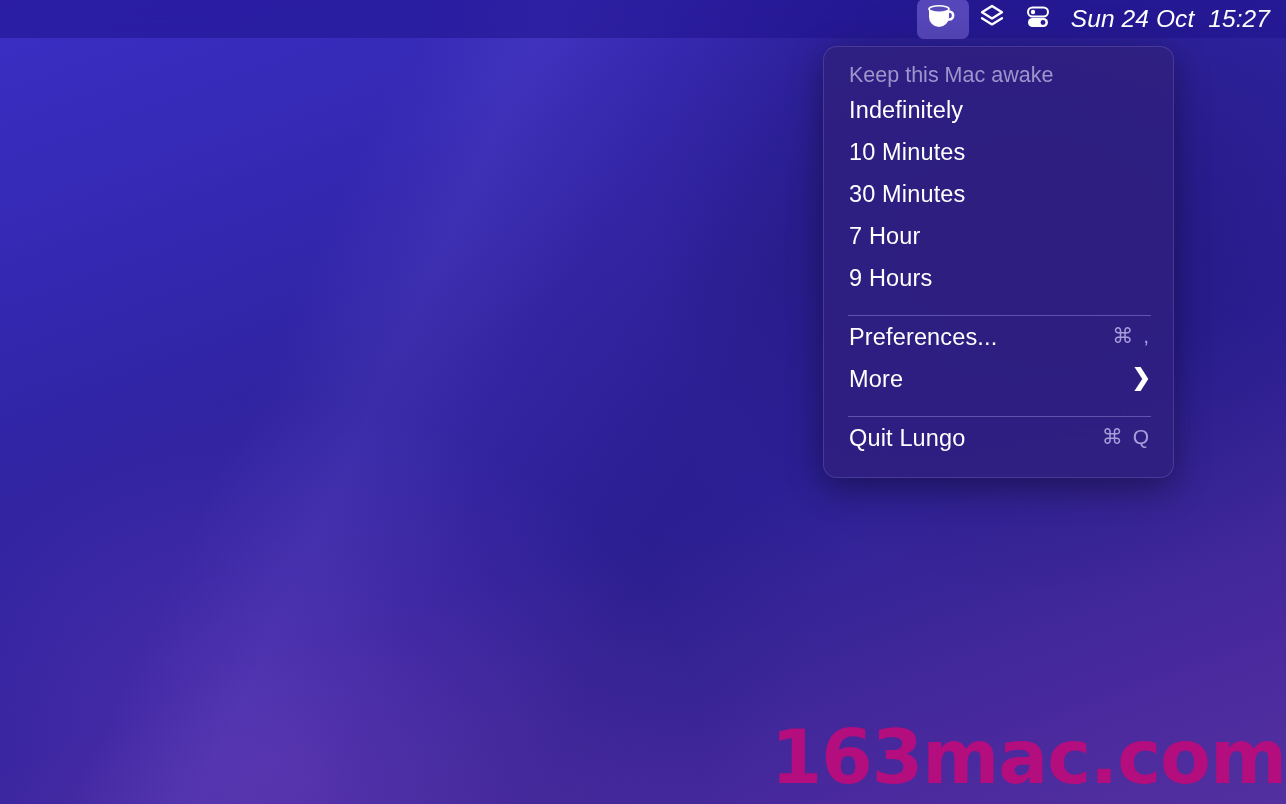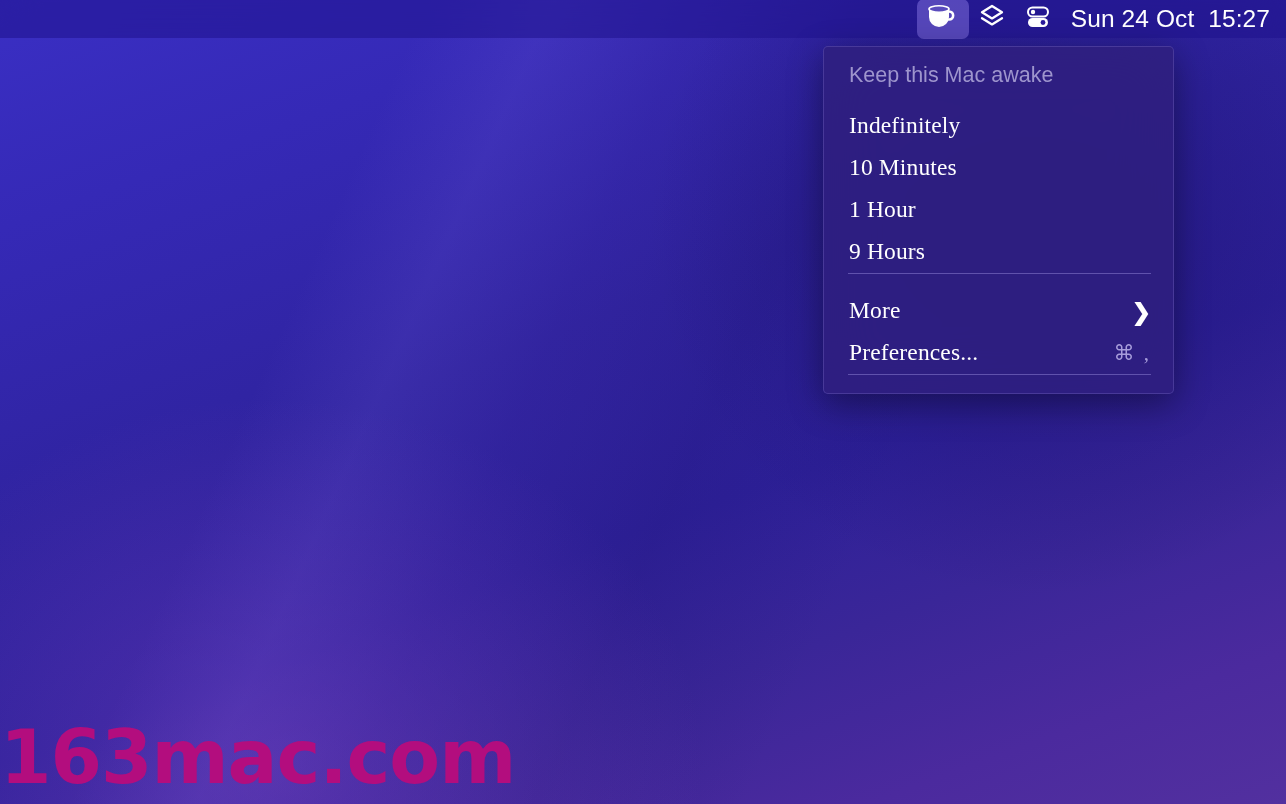--- a/index.html
+++ b/index.html
@@ -72,20 +72,21 @@
     top: 0; left: 0;
     width: 1286px;
     height: 38px;
     background: rgba(31,18,140,0.55);
     backdrop-filter: blur(18px);
     display: flex;
     align-items: center;
     justify-content: flex-end;
     padding-right: 12px;
     z-index: 20;
+    font-style: italic;
   }
   .status-item {
     display: flex;
     align-items: center;
     justify-content: center;
     height: 40px;
     border-radius: 7px;
     padding: 0 8px;
   }
   .status-item.active {
@@ -100,44 +101,43 @@
     padding-left: 10px;
     padding-right: 4px;
   }
 
   
   #menu-panel {
     position: absolute;
     left: 823px;
     top: 46px;
     width: 351px;
-    border-radius: 5px;
+    border-radius: 14px;
     background: rgba(47,31,128,0.90);
     backdrop-filter: blur(28px);
     border: 1px solid rgba(170,155,240,0.22);
     box-shadow: 0 10px 34px rgba(0,0,0,0.38);
     padding: 9px 0 10px 0;
     z-index: 30;
   }
   .menu-header {
     color: #9e95cd;
     font-size: 21.5px;
     font-weight: 400;
     padding: 6px 25px 8px 25px;
     line-height: 1.25;
     white-space: nowrap;
   }
   .menu-row {
     display: flex;
-    align-items: flex-end;
+    align-items: flex-start;
     justify-content: space-between;
     padding: 0 22px 0 25px;
     height: 42px;
     white-space: nowrap;
-    font-family: Liberation Serif, serif;
   }
   .menu-row .label {
     color: #ffffff;
     font-size: 23.5px;
     font-weight: 400;
     letter-spacing: 0.15px;
   }
   .menu-row .shortcut {
     color: #a79ddb;
     font-size: 21px;
@@ -204,38 +204,45 @@
 
     <div class="menu-header">Keep this Mac awake</div>
 
     <div class="menu-row">
       <span class="label">Indefinitely</span>
     </div>
     <div class="menu-row">
       <span class="label">10 Minutes</span>
     </div>
     <div class="menu-row">
-      <span class="label">1 Hour</span>
+      <span class="label">30 Minutes</span>
+    </div>
+    <div class="menu-row">
+      <span class="label">7 Hour</span>
     </div>
     <div class="menu-row">
       <span class="label">9 Hours</span>
     </div>
 
     <div class="menu-sep"></div>
+
+    <div class="menu-row">
+      <span class="label">Preferences...</span>
+      <span class="shortcut">⌘ ,</span>
+    </div>
 
     <div class="menu-row">
       <span class="label">More</span>
       <span class="chevron">❯</span>
     </div>
 
-    <div class="menu-row">
-      <span class="label">Preferences...</span>
-      <span class="shortcut">⌘ ,</span>
-    </div>
-
     <div class="menu-sep"></div>
 
+    <div class="menu-row">
+      <span class="label">Quit Lungo</span>
+      <span class="shortcut">⌘ Q</span>
+    </div>
   </div>
 
-  <div id="watermark" style="position:absolute; left:0; right:0; top:714px; text-align:left;
+  <div id="watermark" style="position:absolute; left:0; right:0; top:714px; text-align:right;
               font-size:74px; font-weight:700; color:#b30d7e; letter-spacing:-1px;
               font-family:'DejaVu Sans', sans-serif; z-index:10;">163mac.com</div>
 </div>
 
 </body></html>

